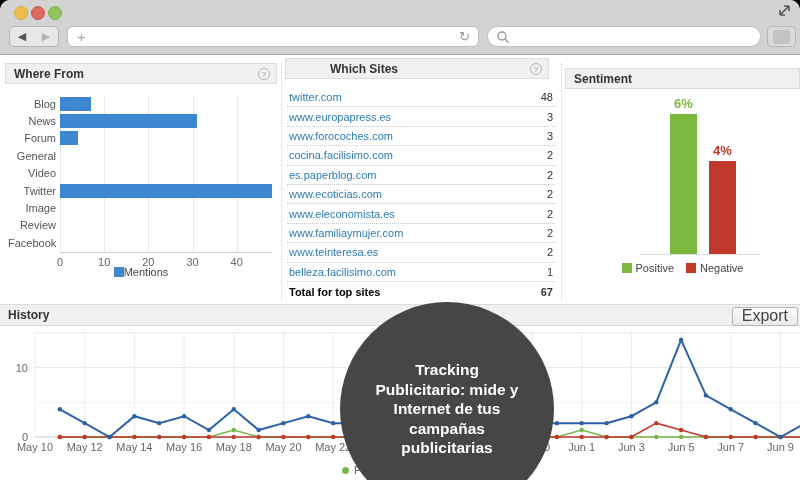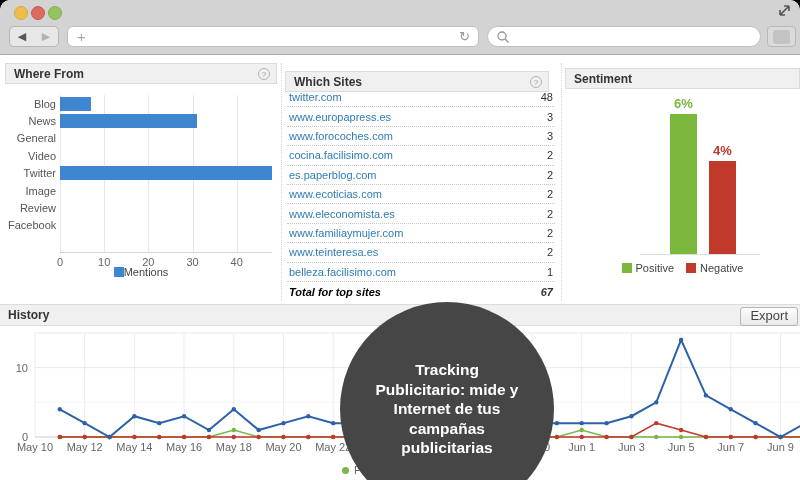--- a/index.html
+++ b/index.html
@@ -51,34 +51,34 @@
   .wf-tick{position:absolute;transform:translateX(-50%);font-size:11px;color:#666;}
   #wf-legend{position:absolute;left:0;top:200px;width:100%;display:flex;justify-content:center;
     align-items:center;font-size:11px;color:#444;}
   .sq{width:10px;height:10px;display:inline-block;}
   
   #sites-list{position:absolute;left:287px;top:88px;width:268px;}
   .site-row{display:flex;justify-content:space-between;align-items:center;height:19.4px;
     border-bottom:1px dotted #c9c9c9;font-size:11px;box-sizing:border-box;padding:0 2px;}
   .site-link{color:#2f7cb5;text-decoration:none;}
   .site-count{color:#333;}
-  .site-row.total{font-weight:bold;border-bottom:none;font-style:italic;}
+  .site-row.total{font-weight:bold;border-bottom:none;}
   .site-row.total .site-count{font-weight:bold;}
   
   #sent-plot{position:absolute;left:640px;top:98px;width:120px;height:156px;border-bottom:1px solid #ddd;}
   .sent-bar{position:absolute;bottom:0;width:27px;}
   .sent-val{position:absolute;transform:translateX(-50%);font-size:13px;font-weight:bold;}
   #sent-legend{position:absolute;left:565px;top:262px;width:235px;display:flex;justify-content:center;
     gap:12px;align-items:center;font-size:11px;color:#444;}
   .legend-item{display:flex;align-items:center;gap:4px;}
   
   #history-header{position:absolute;left:0px;top:304px;width:800px;height:22px;background:#f0f0f0;
     border-top:1px solid #dcdcdc;border-bottom:1px solid #dcdcdc;box-sizing:border-box;}
   #history-header .panel-title{line-height:20px;}
-  .export-btn{position:absolute;right:2px;top:2px;height:17px;padding:0 9px;font-size:13px;color:#444;
+  .export-btn{position:absolute;right:2px;top:2px;height:17px;padding:0 9px;font-size:16px;color:#444;
     background:linear-gradient(#fbfbfb,#e9e9e9);border:1px solid #b5b5b5;border-radius:3px;line-height:16px;}
   #history-svg{position:absolute;left:0;top:326px;}
   #hist-legend{position:absolute;left:342px;top:464px;display:flex;align-items:center;gap:5px;
     font-size:11px;color:#666;}
   .dot{width:7px;height:7px;border-radius:50%;display:inline-block;}
   
   .overlay-circle{position:absolute;left:340px;top:302px;width:214px;height:214px;border-radius:50%;
     background:#464646;z-index:50;display:flex;flex-direction:column;align-items:center;
     justify-content:center;text-align:center;}
   .overlay-circle div{color:#fff;font-weight:bold;font-size:15.5px;line-height:19.5px;white-space:nowrap;}
@@ -136,20 +136,26 @@
           <div class="wf-bar" style="width: 14.5833%; background: rgb(62, 134, 208);"></div>
         </div>
       </div>
       <div class="wf-row">
         <span class="wf-label">News</span>
         <div class="wf-plot">
           <div class="wf-bar" style="width: 64.5833%; background: rgb(62, 134, 208);"></div>
         </div>
       </div>
       <div class="wf-row">
+        <span class="wf-label">Forum</span>
+        <div class="wf-plot">
+          <div class="wf-bar" style="width: 8.33333%; background: rgb(62, 134, 208);"></div>
+        </div>
+      </div>
+      <div class="wf-row">
         <span class="wf-label">General</span>
         <div class="wf-plot">
           <div class="wf-bar" style="width: 0%; background: rgb(62, 134, 208);"></div>
         </div>
       </div>
       <div class="wf-row">
         <span class="wf-label">Video</span>
         <div class="wf-plot">
           <div class="wf-bar" style="width: 0%; background: rgb(62, 134, 208);"></div>
         </div>
@@ -186,21 +192,21 @@
         <span class="wf-tick" style="left: 176.667px;">40</span>
       </div>
     </div>
   <div id="wf-legend" style="left:5px;width:272px;top:266px;position:absolute;">
     <span class="sq" id="wf-legend-sq" style="background: rgb(62, 134, 208);"></span>
     <span>Mentions</span>
   </div>
 
   <div class="vsep" style="left:281px;"></div>
 
-  <div class="panel-header" style="left:285px;top:71px;width:264px;">
+  <div class="panel-header" style="left:285px;top:58px;width:264px;padding-left:36px;">
     <span class="panel-title">Which Sites</span>
     <span class="help"></span>
   </div>
   <div id="sites-list">
       <div class="site-row">
         <a class="site-link" href="#">twitter.com</a>
         <span class="site-count">48</span>
       </div>
       <div class="site-row">
         <a class="site-link" href="#">www.europapress.es</a>

